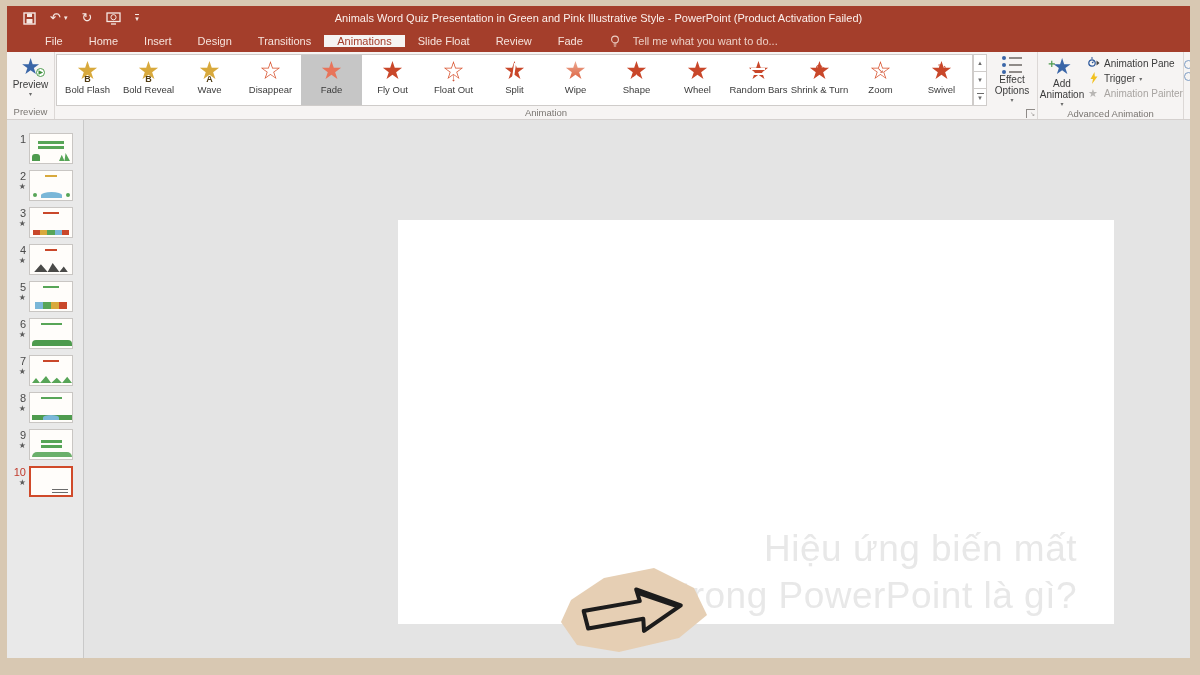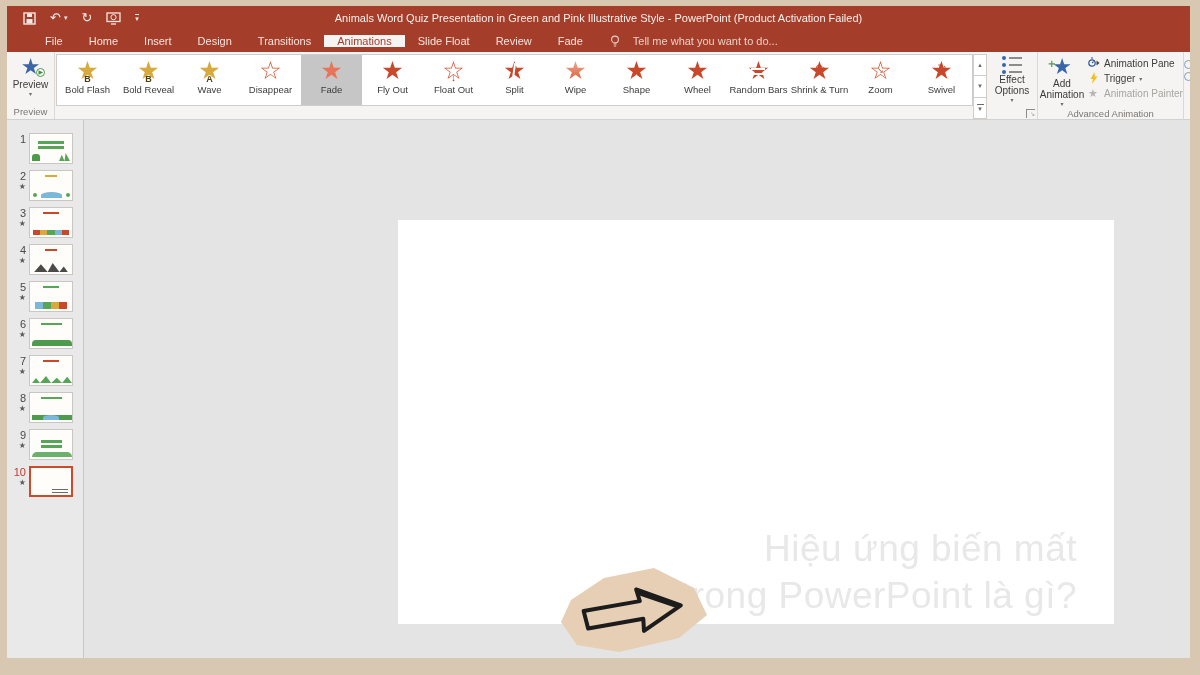--- a/index.html
+++ b/index.html
@@ -254,20 +254,21 @@
                 <i style="top:7px;"></i>
                 <i style="top:14px;"></i>
               <b style="top:1px;"></b>
                 <b style="top:8px;"></b>
                 <b style="top:15px;"></b>
             </span>
             <span class="effopt-label">Effect Options</span>
             <span class="tiny-caret">▾</span>
           </div>
         </div>
+        <div class="rgroup-label">Animation</div>
         <span class="launcher">↘</span>
       </div>
 
       <div class="rgroup adv-group">
         <div class="rgroup-body">
           <div class="addanim">
             <span class="bigstar">★<span class="plus-ov">＋</span></span>
             <span class="effopt-label">Add Animation</span>
             <span class="tiny-caret">▾</span>
           </div>

